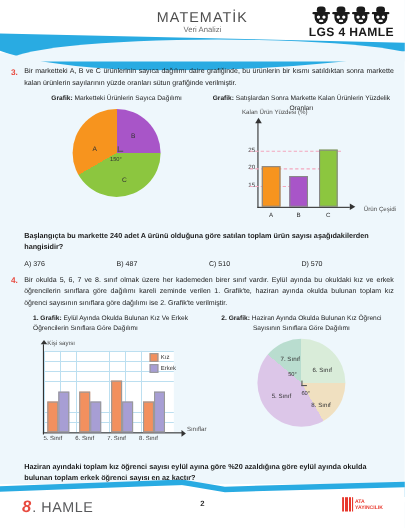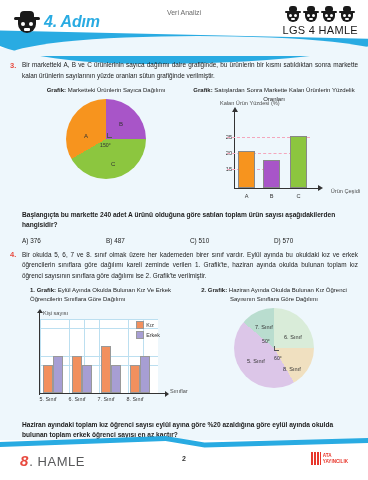--- a/index.html
+++ b/index.html
@@ -103,21 +103,21 @@
     position: absolute; top: 2px; width: 3px; height: 3px;
     background: #fff; border-radius: 50%;
   }
   .chaplin-sm .eye-l { left: 2px; }
   .chaplin-sm .eye-r { left: 7px; }
   .chaplin-sm .stache {
     position: absolute; left: 4px; top: 6px; width: 4px; height: 2px;
     background: #fff; border-radius: 1px;
   }
   .lgs-text {
-    font-size: 11px; font-weight: normal; color: #1a1a1a;
+    font-size: 11px; font-weight: bold; color: #1a1a1a;
     letter-spacing: 0.3px; margin-top: 1px;
   }
   
   .content { padding: 6px 10px 0 10px; position: relative; }
   .qblock { display: flex; margin-top: 6px; }
   .qnum {
     color: #e84a3f; font-weight: bold; font-size: 7.5px;
     width: 12px; flex: 0 0 12px; padding-top: 0.5px;
   }
   .qbody { flex: 1; }
@@ -299,34 +299,23 @@
 </style>
 </head>
 <body>
 
 <div class="page">
 
   <div class="header">
     <div class="hdr-swoosh"></div>
     <div class="hdr-swoosh2"></div>
 
-    <div class="step-badge">
-      <div class="chaplin">
-        <div class="hat-top"></div>
-          <div class="hat-brim"></div>
-        <div class="face">
-            <div class="eye-l"></div>
-            <div class="eye-r"></div>
-            <div class="stache"></div>
-          </div>
-      </div>
-      <div class="step-text">4. Adım</div>
-    </div>
 
     <div class="hdr-center">
+      <div class="hdr-subject">MATEMATİK</div>
       <div class="hdr-topic">Veri Analizi</div>
     </div>
 
     <div class="hdr-right">
       <div class="chaplin-row">
         <div class="chaplin-sm">
             <div class="hat-top"></div>
             <div class="hat-brim"></div>
             <div class="face">
               <div class="eye-l"></div>

